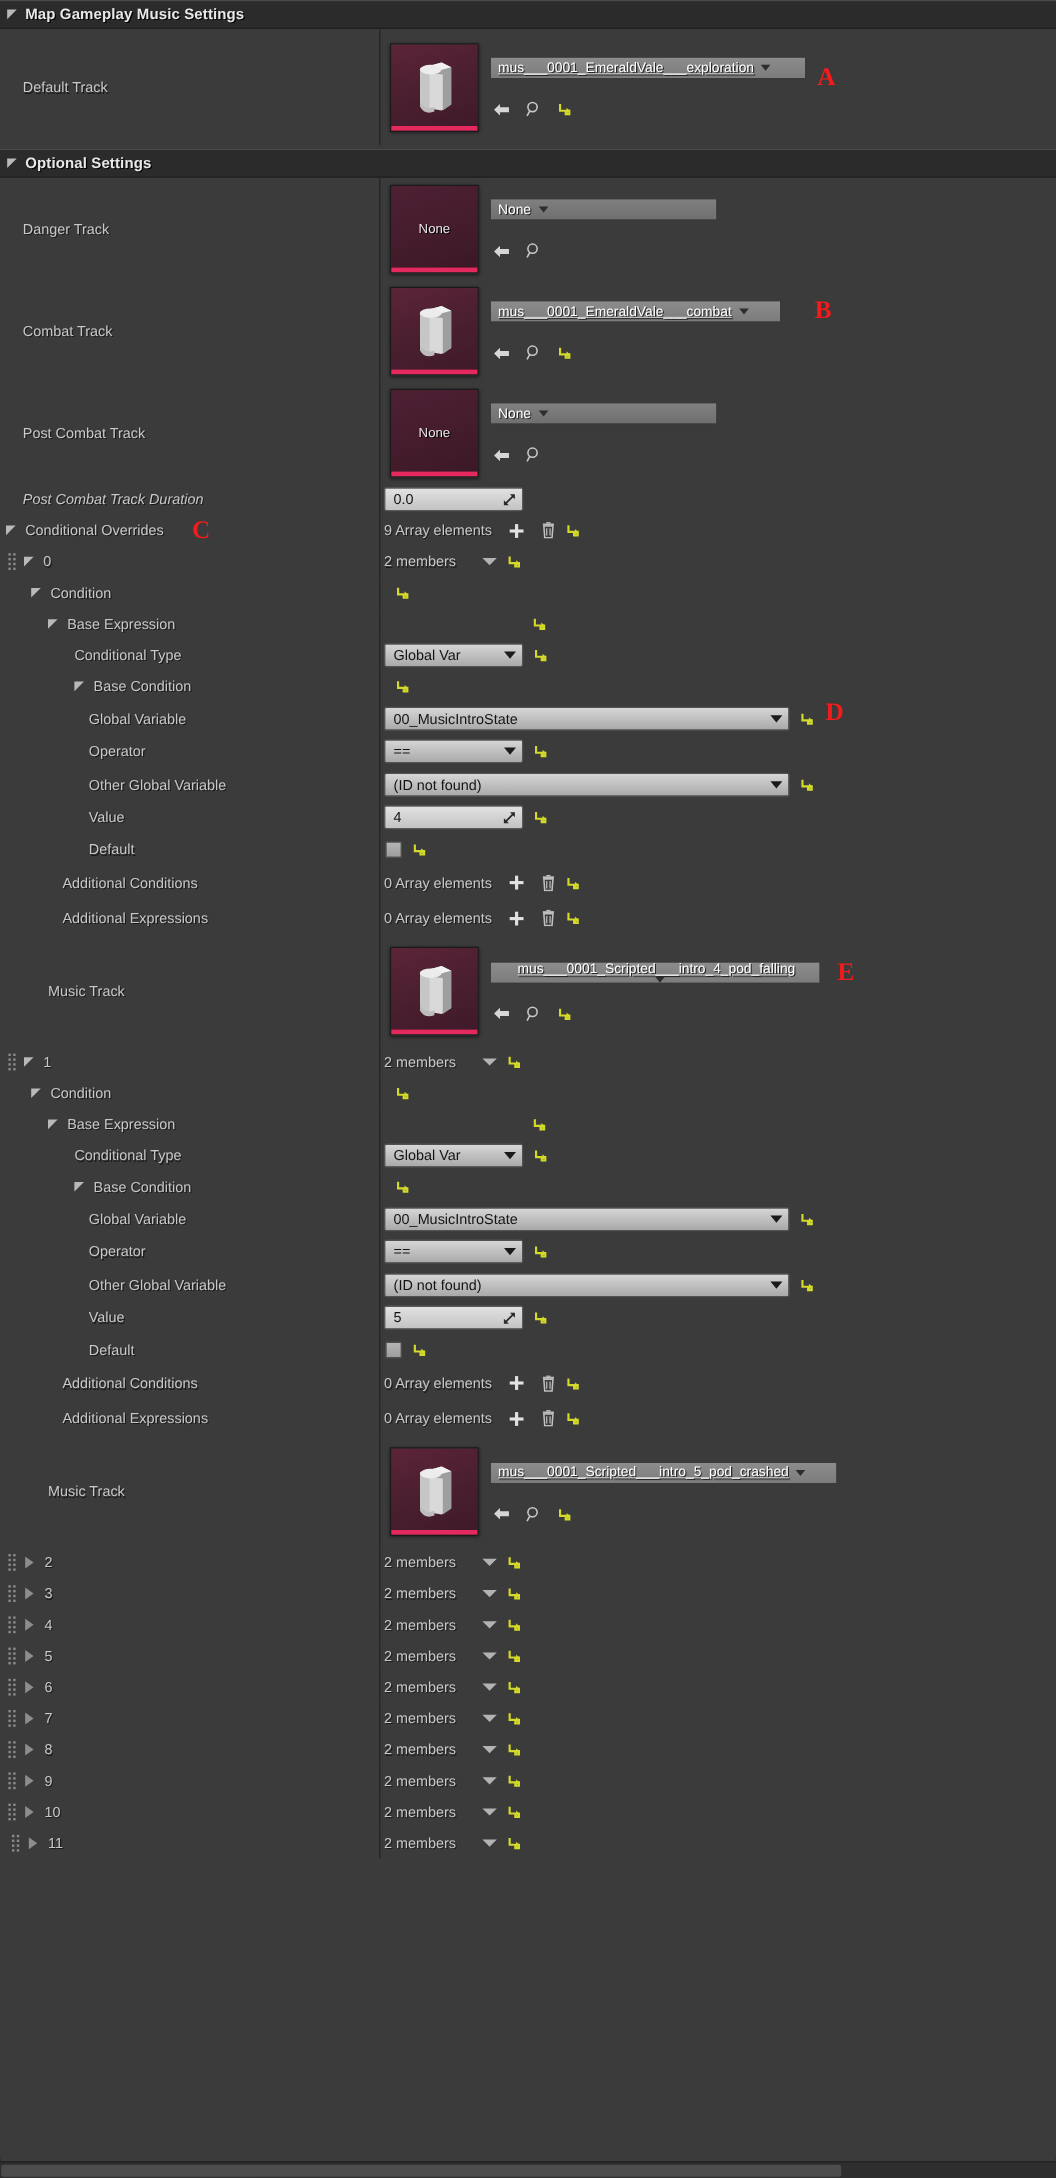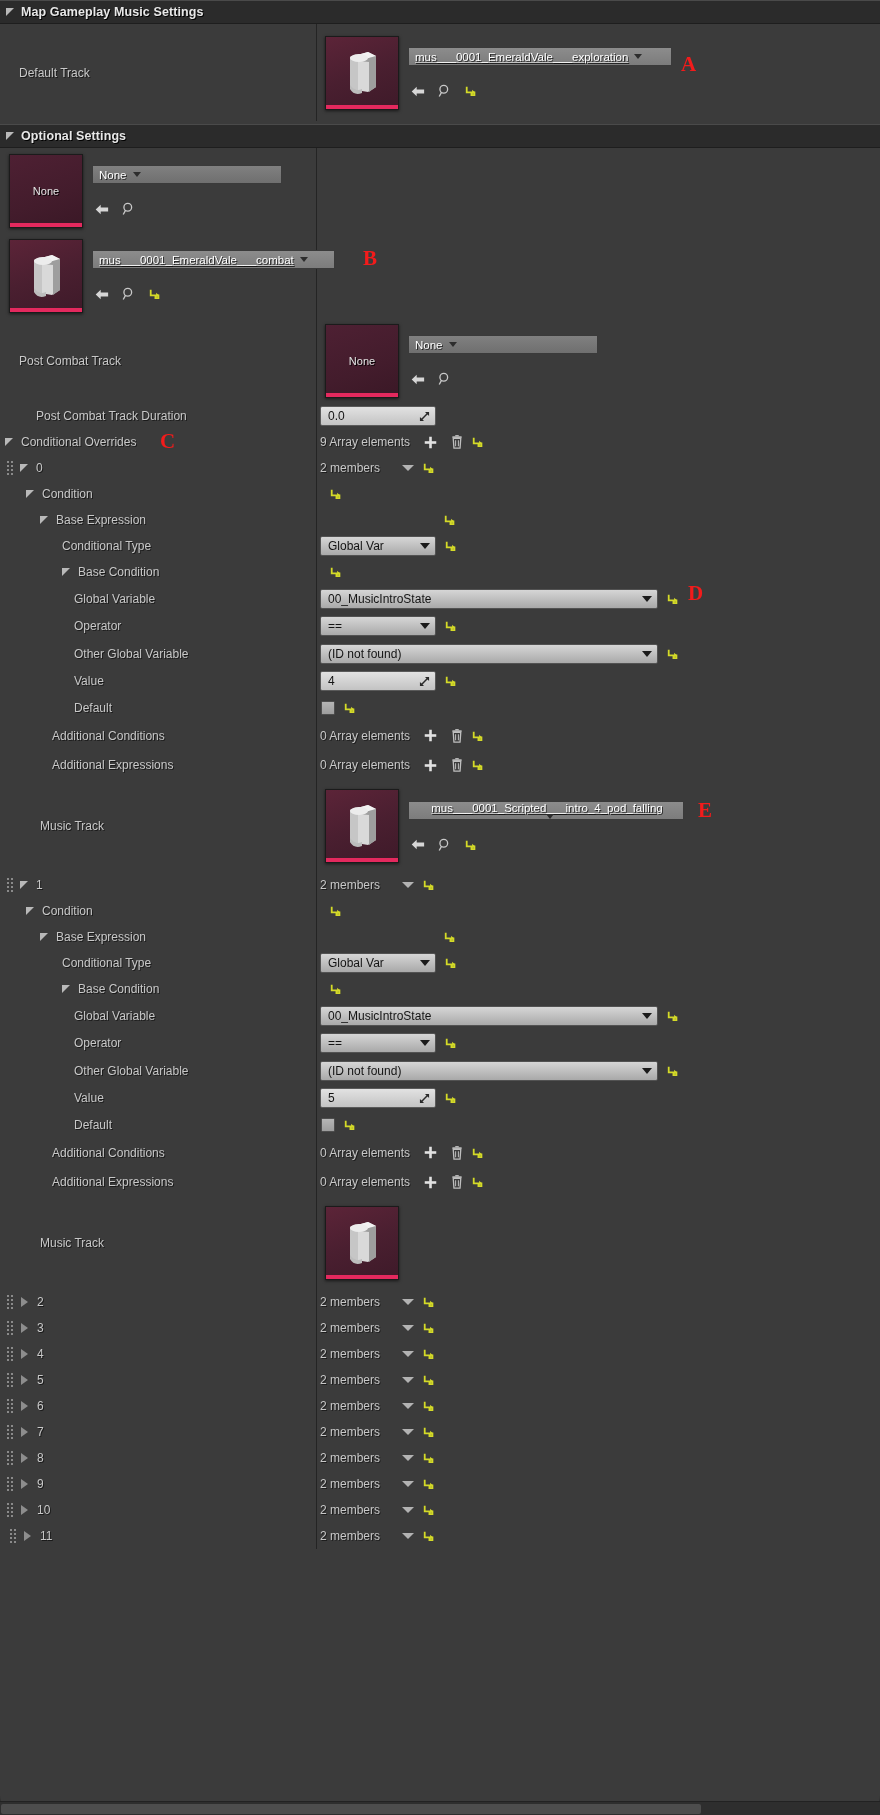--- a/index.html
+++ b/index.html
@@ -294,20 +294,23 @@
     </div>
   </div>
 
   <div class="cat-header" style="margin-top:3px;">
     <span class="tri tri-open"></span>
     <span class="cat-title">Optional Settings</span>
   </div>
 
   <div class="row" style="height:85px;">
     <div class="divider"></div>
+    <div class="row-left" style="padding-left:19px;">
+      <span class="lbl">Danger Track</span>
+    </div>
     <div class="row-right">
       <div class="asset-block" style="padding-left:5px;">
         <div class="asset-thumb none-thumb">
           <span class="asset-none-label">None</span>
         </div>
         <div class="asset-right">
           <div class="asset-combo" style="width:190px; background:linear-gradient(180deg,#808080 0%,#6f6f6f 100%);">
             <span class="txt" style="text-decoration:none;">None</span>
             <span class="caret"></span>
           </div>
@@ -323,20 +326,23 @@
                 </svg>
               </span>
           </div>
         </div>
       </div>
     </div>
   </div>
 
   <div class="row" style="height:85px;">
     <div class="divider"></div>
+    <div class="row-left" style="padding-left:19px;">
+      <span class="lbl">Combat Track</span>
+    </div>
     <div class="row-right">
       <div class="asset-block" style="padding-left:5px;">
         <div class="asset-thumb">
           <svg class="cyl">
               <use href="#sym-cyl"></use>
             </svg>
         </div>
         <div class="asset-right">
           <div class="asset-combo" style="width:243px;">
             <span class="txt">mus___0001_EmeraldVale___combat</span>
@@ -392,21 +398,21 @@
                 </svg>
               </span>
           </div>
         </div>
       </div>
     </div>
   </div>
 
   <div class="row" style="height:26px;">
     <div class="divider"></div>
-    <div class="row-left" style="padding-left:36px;">
+    <div class="row-left" style="padding-left:19px;font-style:italic;">
       <span class="lbl">Post Combat Track Duration</span>
     </div>
     <div class="row-right">
       <div class="numbox">
         <span class="ntext">0.0</span>
         <svg class="spin">
             <use href="#sym-spin"></use>
           </svg>
       </div>
     </div>
@@ -973,20 +979,43 @@
     <div class="divider"></div>
     <div class="row-left" style="padding-left:40px;">
       <span class="lbl">Music Track</span>
     </div>
     <div class="row-right">
       <div class="asset-block" style="padding-left:5px;">
         <div class="asset-thumb">
           <svg class="cyl">
               <use href="#sym-cyl"></use>
             </svg>
+        </div>
+        <div class="asset-right">
+          <div class="asset-combo" style="width:290px;">
+            <span class="txt">mus___0001_Scripted___intro_5_pod_crashed</span>
+            <span class="caret"></span>
+          </div>
+          <div class="asset-icons">
+            <span class="icon-btn">
+                <svg class="ic-back">
+                  <use href="#sym-back"></use>
+                </svg>
+              </span>
+            <span class="icon-btn">
+                <svg class="ic-search">
+                  <use href="#sym-search"></use>
+                </svg>
+              </span>
+            <span class="icon-btn">
+                <svg class="ic-reset">
+                  <use href="#sym-reset"></use>
+                </svg>
+              </span>
+          </div>
         </div>
       </div>
     </div>
   </div>
 
   <div id="collapsed-rows">
       <div class="row" style="height: 26px;">
         <div class="divider"></div>
         <div class="row-left" style="padding-left:7px;">
           <span class="drag-dots">

